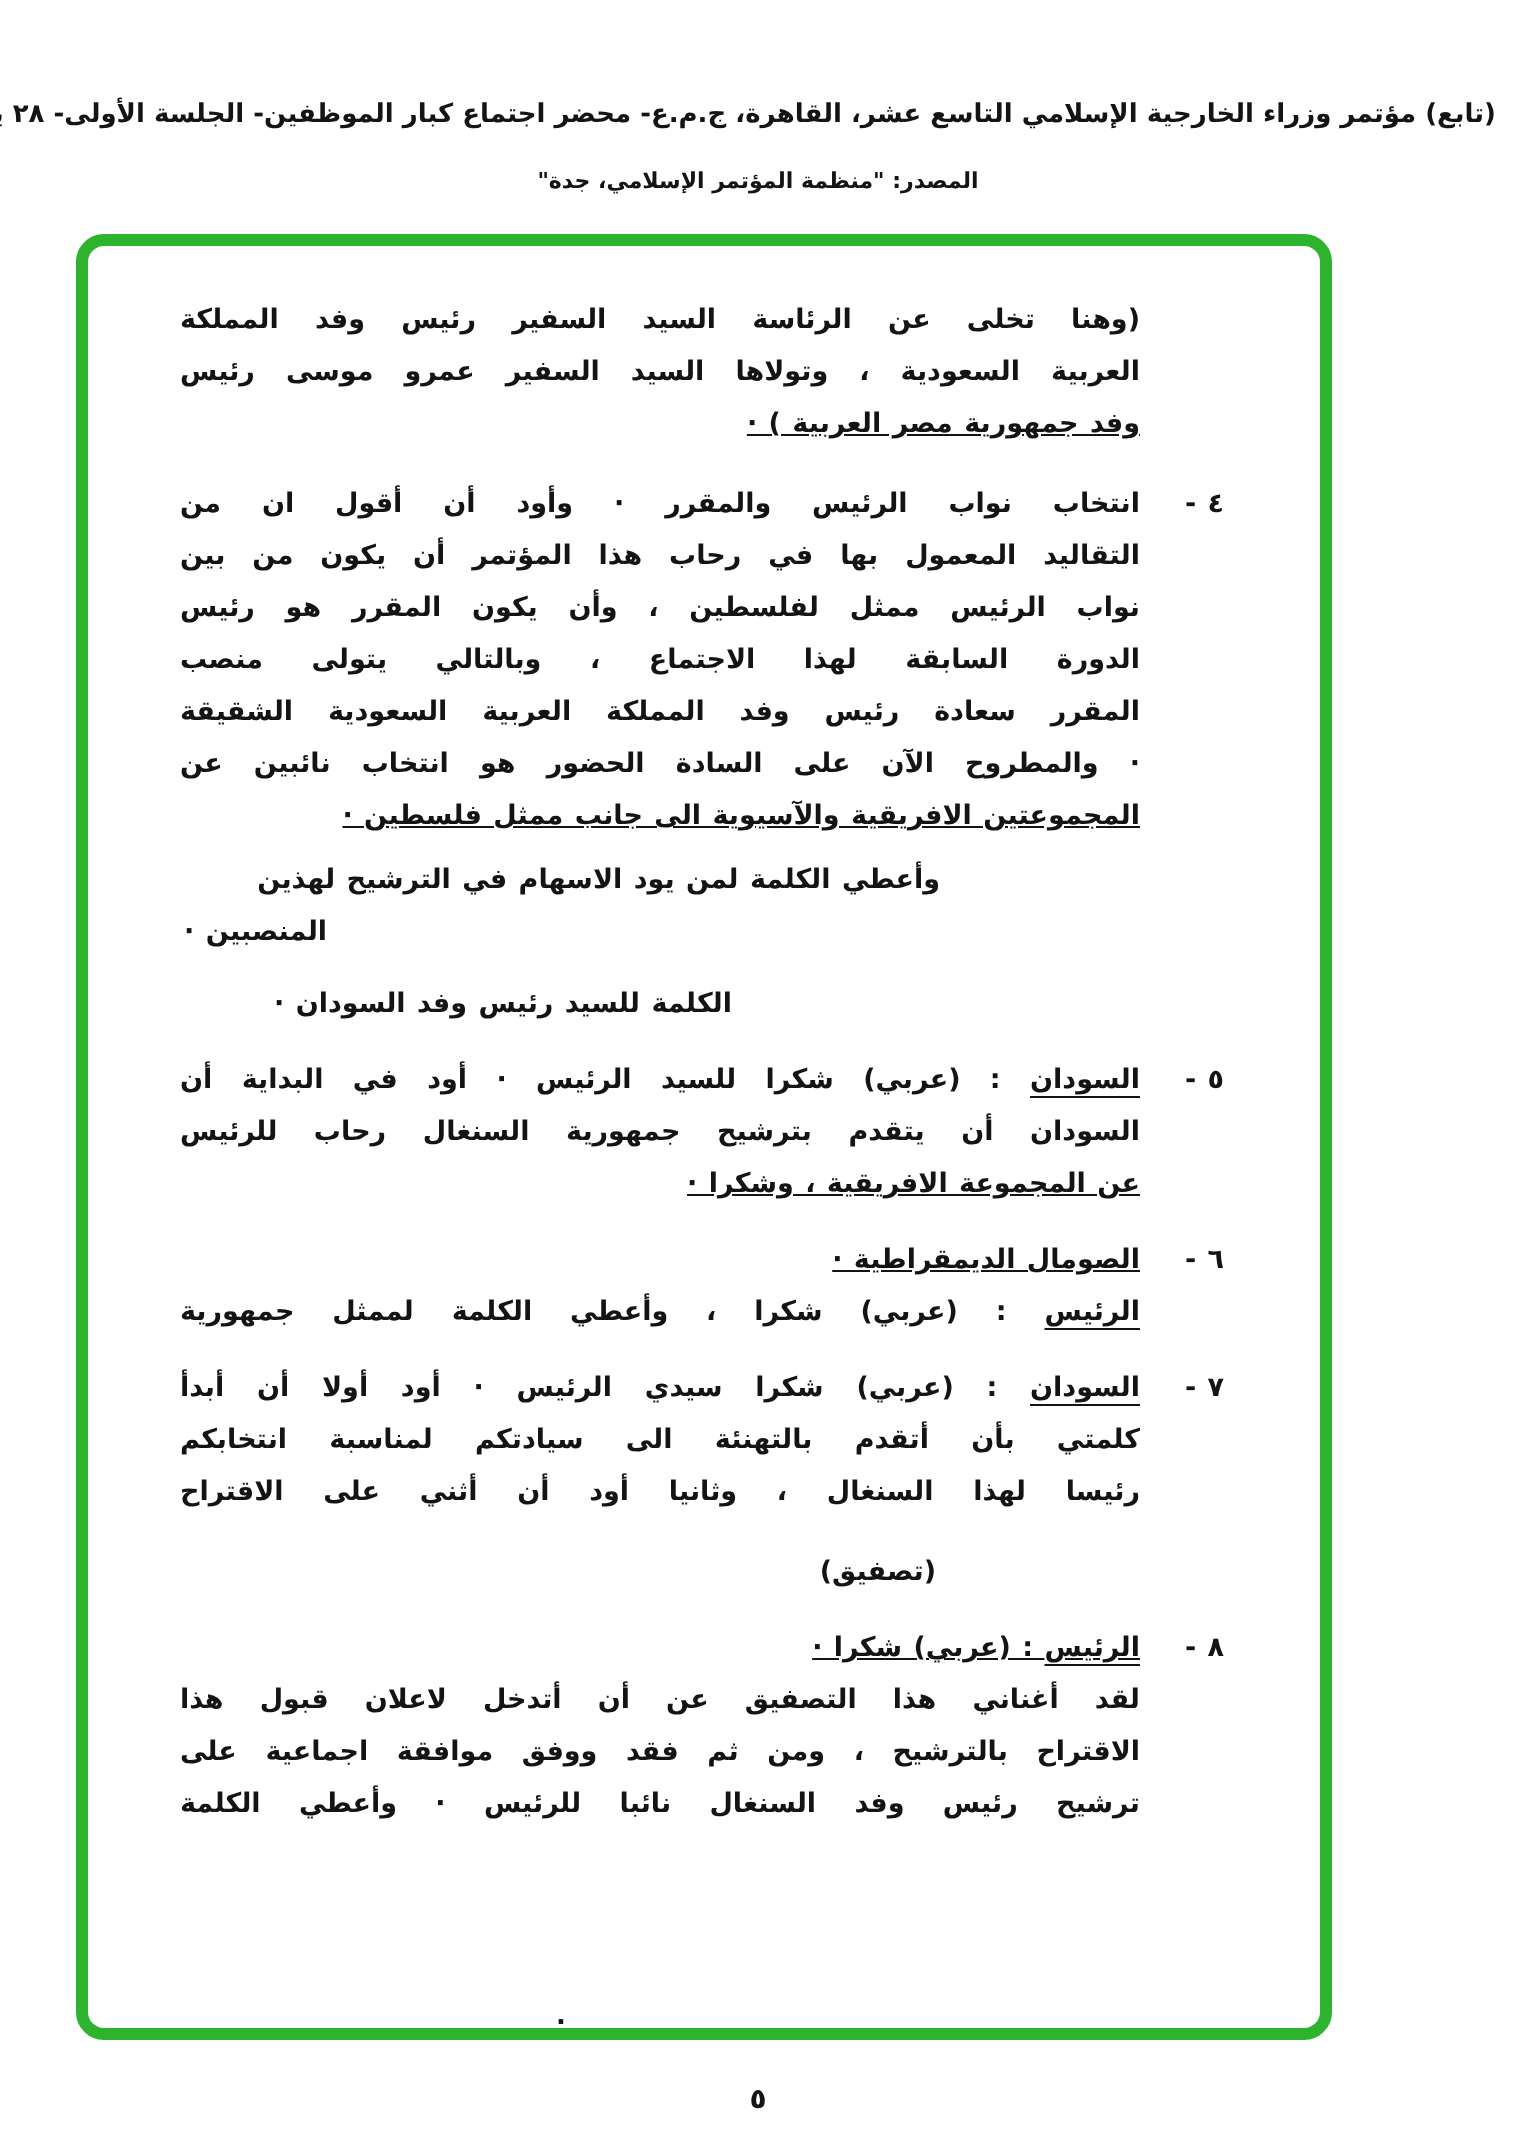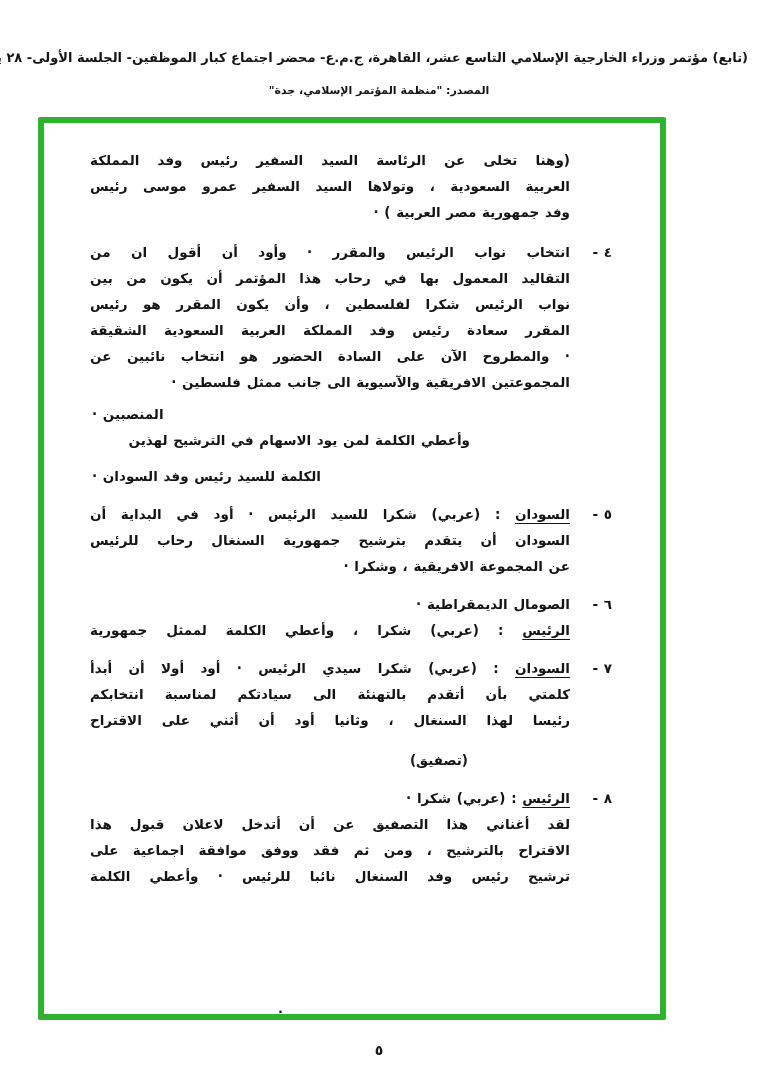--- a/index.html
+++ b/index.html
@@ -13,41 +13,41 @@
     font-size:13px;font-weight:bold;letter-spacing:0;
     white-space:nowrap;
   }
   .source{
     position:absolute;top:84px;left:10px;right:10px;
     direction:rtl;text-align:center;
     font-size:11px;font-weight:bold;
   }
   .doc-box{
     position:absolute;left:38px;top:117px;width:616px;height:891px;
-    border:6px solid #2db32d;border-radius:2px;background:#ffffff;
+    border:6px solid #2db32d;border-radius:14px;background:#ffffff;
   }
   .content{
     position:absolute;top:0;left:0;right:0;bottom:0;
     padding:24px 52px 0 46px;
     direction:rtl;unicode-bidi:embed;
     font-size:13.5px;font-weight:bold;line-height:26px;
     word-spacing:1px;
   }
   .block{margin:0;}
   .line{min-height:26px;}
   .jline{text-align:justify;text-align-last:justify;}
-  .rline{text-align:left;text-align-last:right;}
+  .rline{text-align:left;text-align-last:right;text-decoration:underline;}
   .item{position:relative;padding-right:38px;}
   .item .num{position:absolute;right:-4px;top:0;white-space:nowrap;}
   .speaker{text-decoration:underline;text-underline-offset:4px;}
   .intro-note{padding-right:38px;margin-top:0;}
   .floor-note{padding-right:38px;margin-top:6px;}
   .floor-note .indent-r{text-align:right;padding-right:100px;}
   .align-l{text-align:left;text-align-last:left;padding-left:2px;padding-right:0;}
-  .call-note{margin-top:10px;padding-left:2px;}
+  .call-note{margin-top:10px;padding-left:2px;margin-left:45px;}
   .applause{margin-top:14px;text-align:right;padding-right:140px;}
   .mt-item4{margin-top:14px;}
   .mt-item5{margin-top:12px;}
   .mt-item6{margin-top:12px;}
   .mt-item7{margin-top:12px;}
   .mt-item8{margin-top:12px;}
   .stray-mark{
     position:absolute;left:234px;top:878px;
     font-size:13px;font-weight:bold;
   }
@@ -68,29 +68,30 @@
     <div class="block intro-note">
       <div class="line jline">(وهنا تخلى عن الرئاسة السيد السفير رئيس وفد المملكة</div>
       <div class="line jline">العربية السعودية ، وتولاها السيد السفير عمرو موسى رئيس</div>
       <div class="line rline">وفد جمهورية مصر العربية ) ·</div>
     </div>
 
     <div class="block item mt-item4">
       <span class="num">٤ -</span>
       <div class="line jline">انتخاب نواب الرئيس والمقرر · وأود أن أقول ان من</div>
       <div class="line jline">التقاليد المعمول بها في رحاب هذا المؤتمر أن يكون من بين</div>
-      <div class="line jline">نواب الرئيس شكرا لفلسطين ، وأن يكون المقرر هو رئيس</div>
+      <div class="line jline">نواب الرئيس ممثل لفلسطين ، وأن يكون المقرر هو رئيس</div>
+      <div class="line jline">الدورة السابقة لهذا الاجتماع ، وبالتالي يتولى منصب</div>
       <div class="line jline">المقرر سعادة رئيس وفد المملكة العربية السعودية الشقيقة</div>
       <div class="line jline">· والمطروح الآن على السادة الحضور هو انتخاب نائبين عن</div>
       <div class="line rline">المجموعتين الافريقية والآسيوية الى جانب ممثل فلسطين ·</div>
     </div>
 
     <div class="block floor-note">
+      <div class="line indent-r">وأعطي الكلمة لمن يود الاسهام في الترشيح لهذين</div>
       <div class="line align-l">المنصبين ·</div>
-      <div class="line indent-r">وأعطي الكلمة لمن يود الاسهام في الترشيح لهذين</div>
     </div>
 
     <div class="block call-note align-l">الكلمة للسيد رئيس وفد السودان ·</div>
 
     <div class="block item mt-item5">
       <span class="num">٥ -</span>
       <div class="line jline"><span class="speaker">السودان</span><span> : (عربي) شكرا للسيد الرئيس · أود في البداية أن</span></div>
       <div class="line jline">السودان أن يتقدم بترشيح جمهورية السنغال رحاب للرئيس</div>
       <div class="line rline">عن المجموعة الافريقية ، وشكرا ·</div>
     </div>

